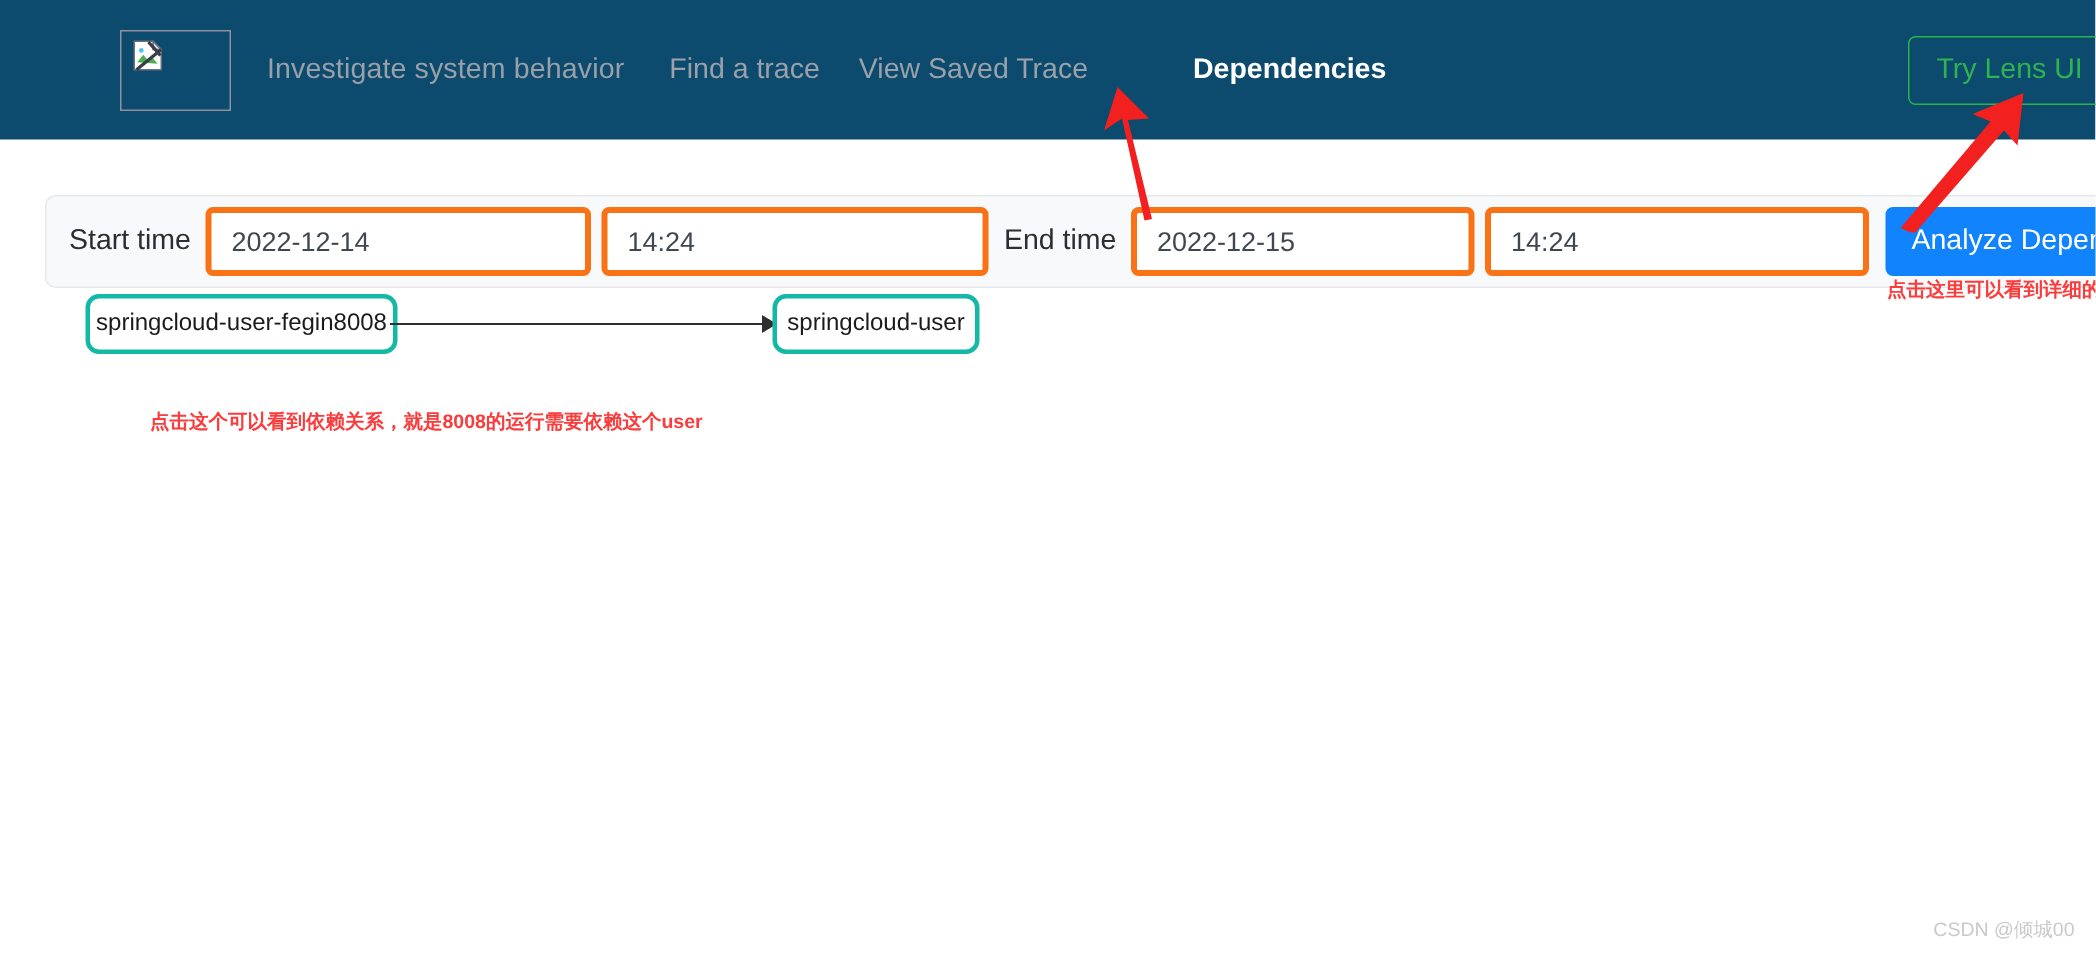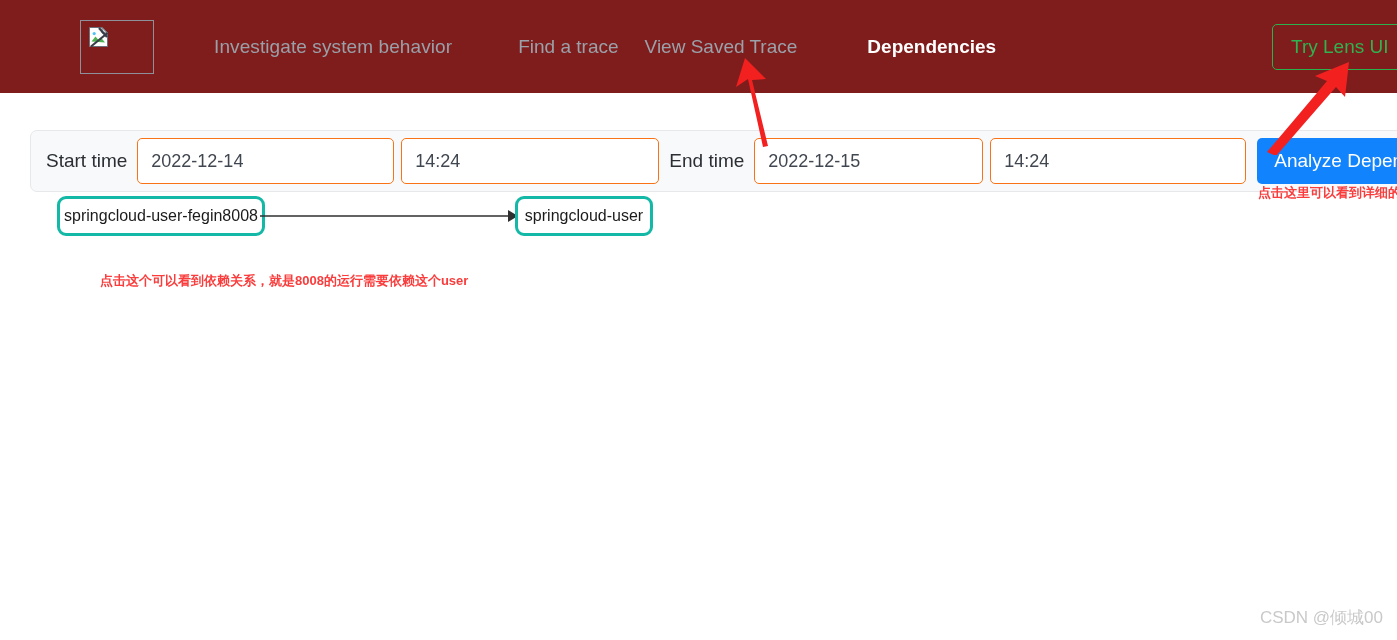--- a/index.html
+++ b/index.html
@@ -15,25 +15,24 @@
     font-family: "Liberation Sans", sans-serif;
     -webkit-font-smoothing: antialiased;
   }
 
   
   .navbar {
     position: absolute;
     left: 0; top: 0;
     width: 1397px;
     height: 93px;
-    background: #7f1d1d;
-    display: flex;
-    align-items: center;
-    box-sizing: border-box;
-    gap: 36px;
+    background: #0c4a6e;
+    display: flex;
+    align-items: center;
+    box-sizing: border-box;
   }
   .brand-logo {
     width: 74px;
     height: 54px;
     margin-left: 80px;
     border: 1px solid #8e919a;
     box-sizing: border-box;
     display: flex;
     align-items: flex-start;
     justify-content: flex-start;
@@ -107,21 +106,21 @@
   }
   .form-label {
     font-size: 19px;
     color: #2b2f33;
     white-space: nowrap;
     margin-right: 10px;
   }
   .form-input {
     height: 46px;
     box-sizing: border-box;
-    border: 1px solid #f97316;
+    border: 4px solid #f97316;
     border-radius: 5px;
     background: #ffffff;
     color: #414750;
     font-size: 18px;
     font-family: "Liberation Sans", sans-serif;
     padding: 0 13px;
     margin-right: 7px;
     outline: none;
   }
   .in-date  { width: 257px; }
@@ -193,21 +192,21 @@
   }
   .arrow-dep  { left: 718px;  top: 55px;  width: 70px;  height: 95px; }
   .arrow-lens { left: 1265px; top: 60px;  width: 100px; height: 95px; }
 
   
   .watermark {
     position: absolute;
     right: 14px;
     bottom: 11px;
     color: #c9c9c9;
-    font-size: 17px;
+    font-size: 13px;
     white-space: nowrap;
   }
 </style>
 </head>
 <body>
 
 <div class="navbar">
 
   <div class="brand-logo">
     <svg class="broken-img" viewBox="0 0 22 22">

